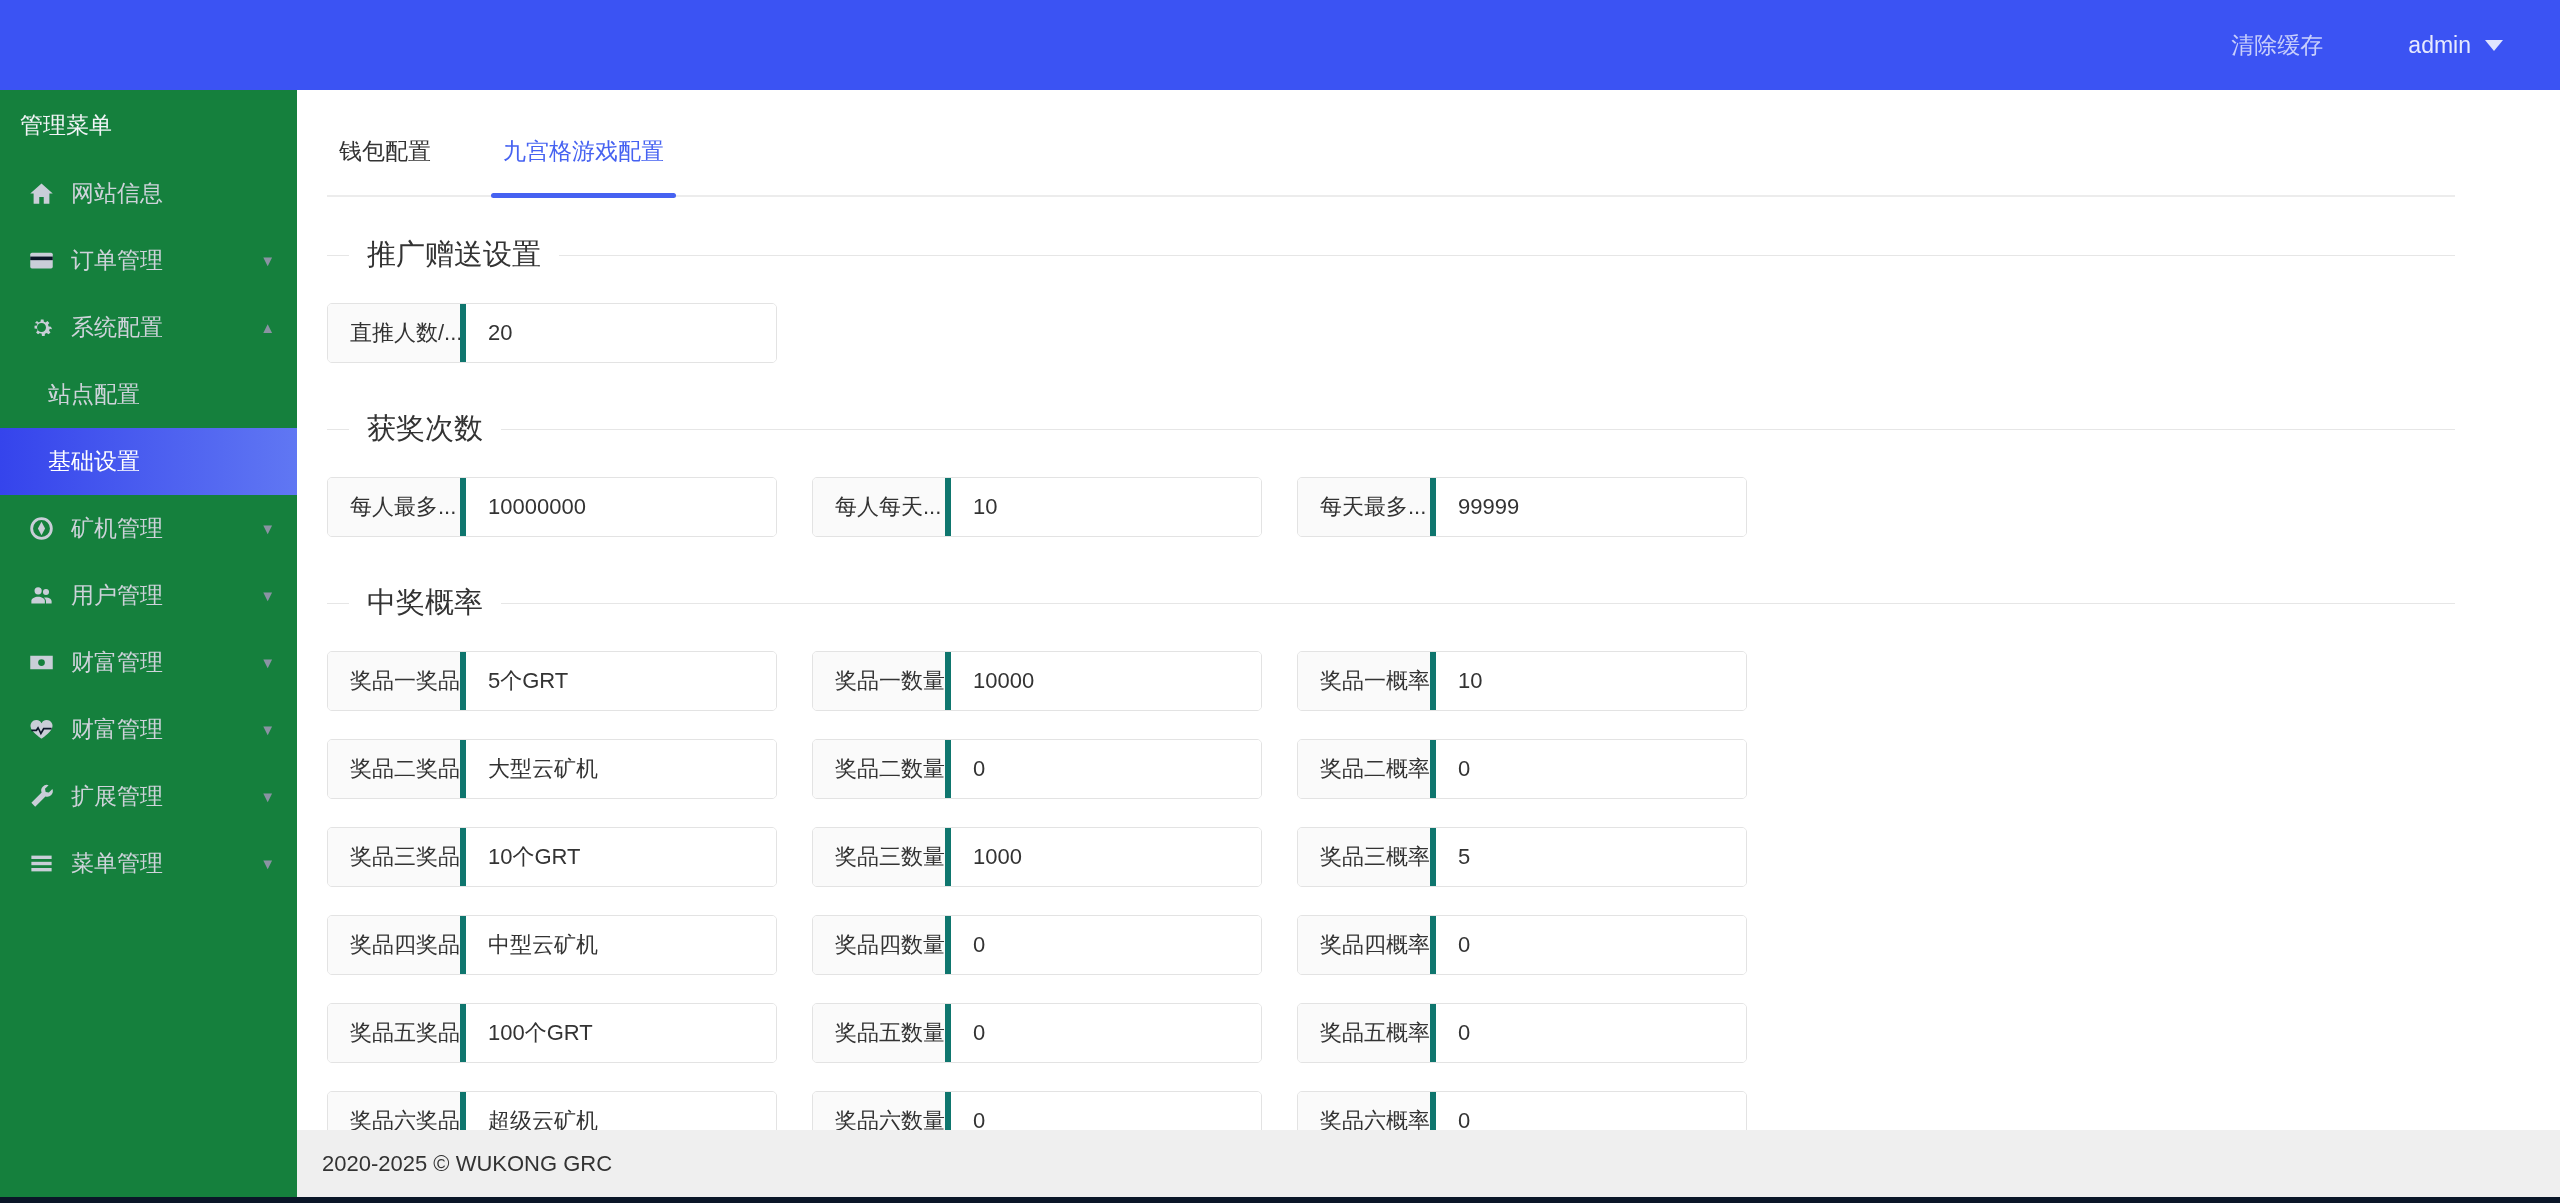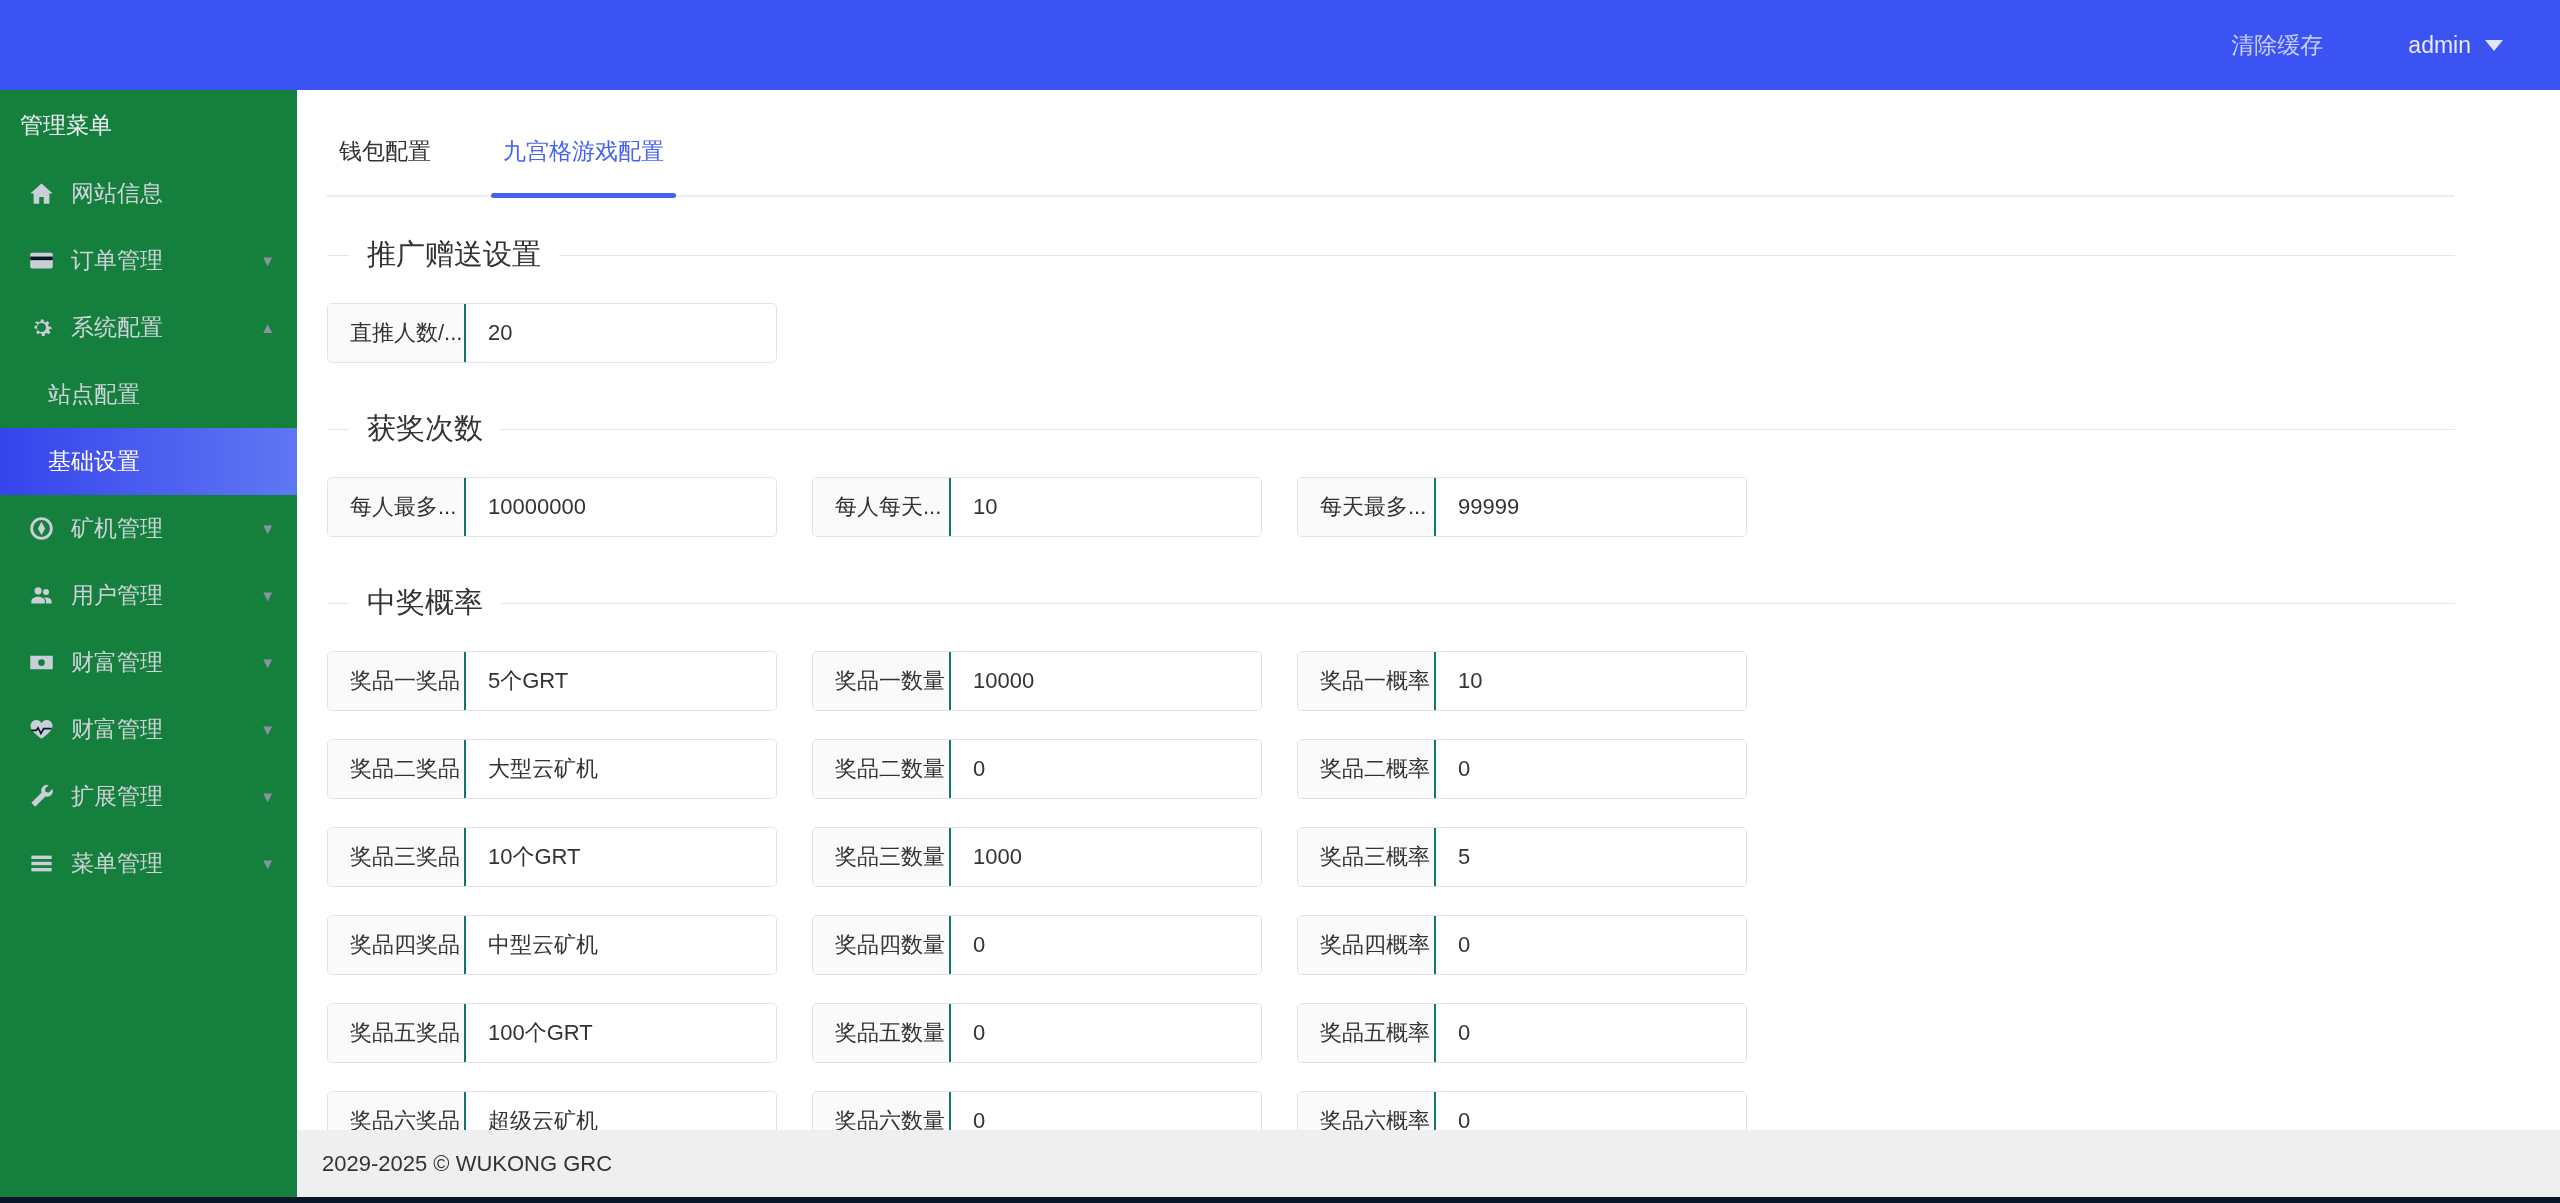--- a/index.html
+++ b/index.html
@@ -65,21 +65,21 @@
   .sec-title .sec-text { font-size:29px; color:#333; margin:0 18px; font-weight:400; }
   .mt1 { margin-top:38px; }
   .mt2 { margin-top:46px; }
   
   .field-row { display:flex; margin-top:28px; }
   .field {
     width:450px; height:60px; margin-right:35px; display:flex; align-items:stretch;
     border:1px solid #e3e3e3; border-radius:5px; overflow:hidden; background:#fff;
   }
   .field-label {
-    width:164px; background:#fafafa; border-right:2px solid #0f766e;
+    width:164px; background:#fafafa; border-right:6px solid #0f766e;
     display:flex; align-items:center; padding-left:22px; font-size:22px; color:#333;
     white-space:nowrap; overflow:hidden;
   }
   .field-input {
     flex:1; border:none; outline:none; background:#fff; padding-left:22px;
     font-size:22px; color:#333; font-family:"Liberation Sans","DejaVu Sans",sans-serif;
   }
   
   .footer {
     position:absolute; left:297px; bottom:6px; width:2263px; height:67px;
@@ -348,17 +348,17 @@
       </div>
       <div class="field">
         <span class="field-label">奖品七概率</span>
         <input class="field-input" value="30" style="">
       </div>
     </div>
 
   </div>
 
   <div class="footer">
-    <span>2029-2025 © WUKONG GRC</span>
+    <span>2020-2025 © WUKONG GRC</span>
   </div>
   <div class="bottom-edge"></div>
 
 </div>
 
 </body></html>

